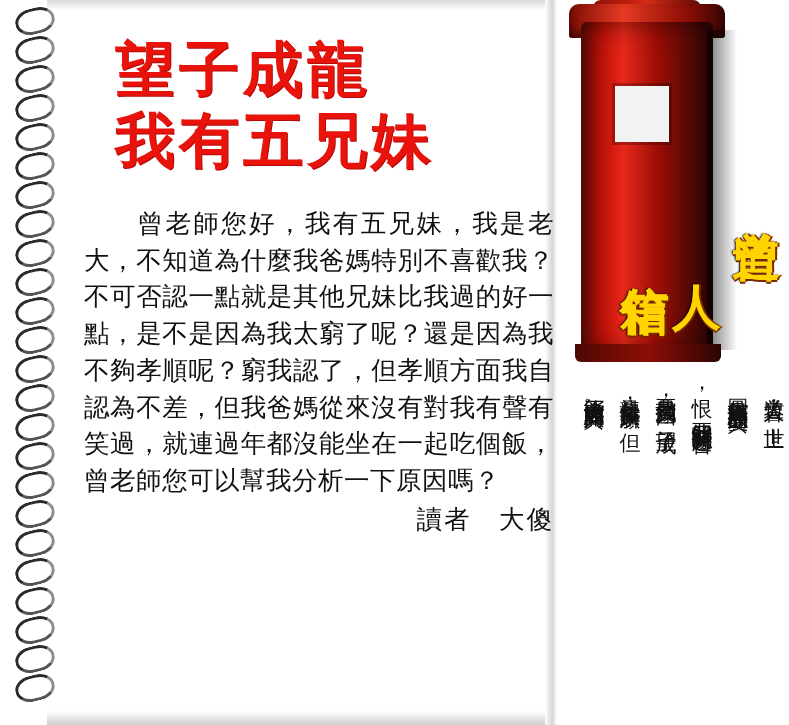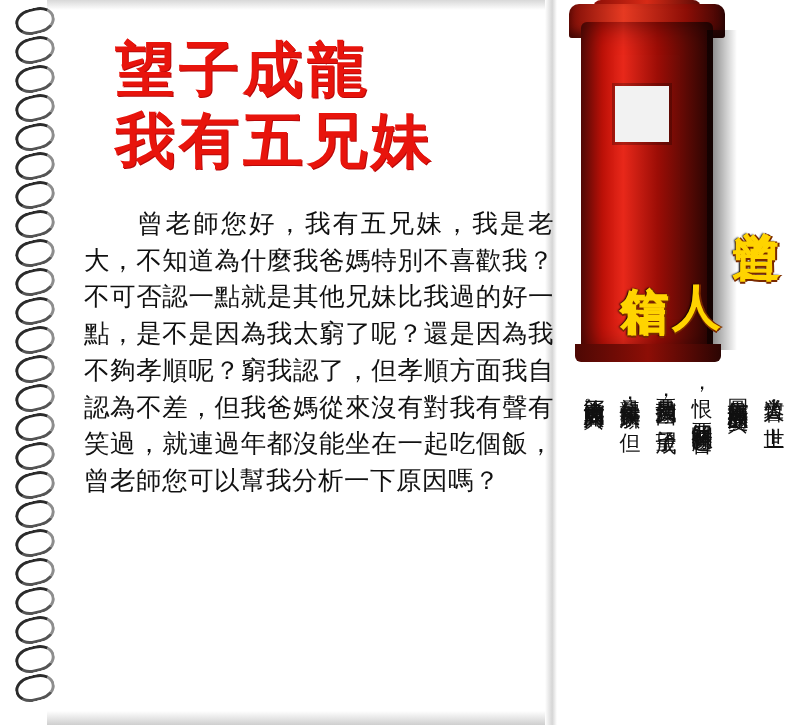--- a/index.html
+++ b/index.html
@@ -246,20 +246,21 @@
       <div class="coil" style="top: 667px;"></div>
     </div>
 
   <div id="headline">
     <div class="headline-line">望子成龍</div>
     <div class="headline-line">我有五兄妹</div>
   </div>
 
   <div id="letter">
     <p class="indent">曾老師您好，我有五兄妹，我是老大，不知道為什麼我爸媽特別不喜歡我？不可否認一點就是其他兄妹比我過的好一點，是不是因為我太窮了呢？還是因為我不夠孝順呢？窮我認了，但孝順方面我自認為不差，但我爸媽從來沒有對我有聲有笑過，就連過年都沒能坐在一起吃個飯，曾老師您可以幫我分析一下原因嗎？</p>
+    <div id="signature">讀者　大傻</div>
   </div>
 
   <div id="mailbox-area">
     <div class="mb-cap"></div>
     <div class="mb-top"></div>
     <div class="mb-body"></div>
     <div class="mb-slot"></div>
     <div class="mb-shadow"></div>
     <div class="mb-base"></div>
 

